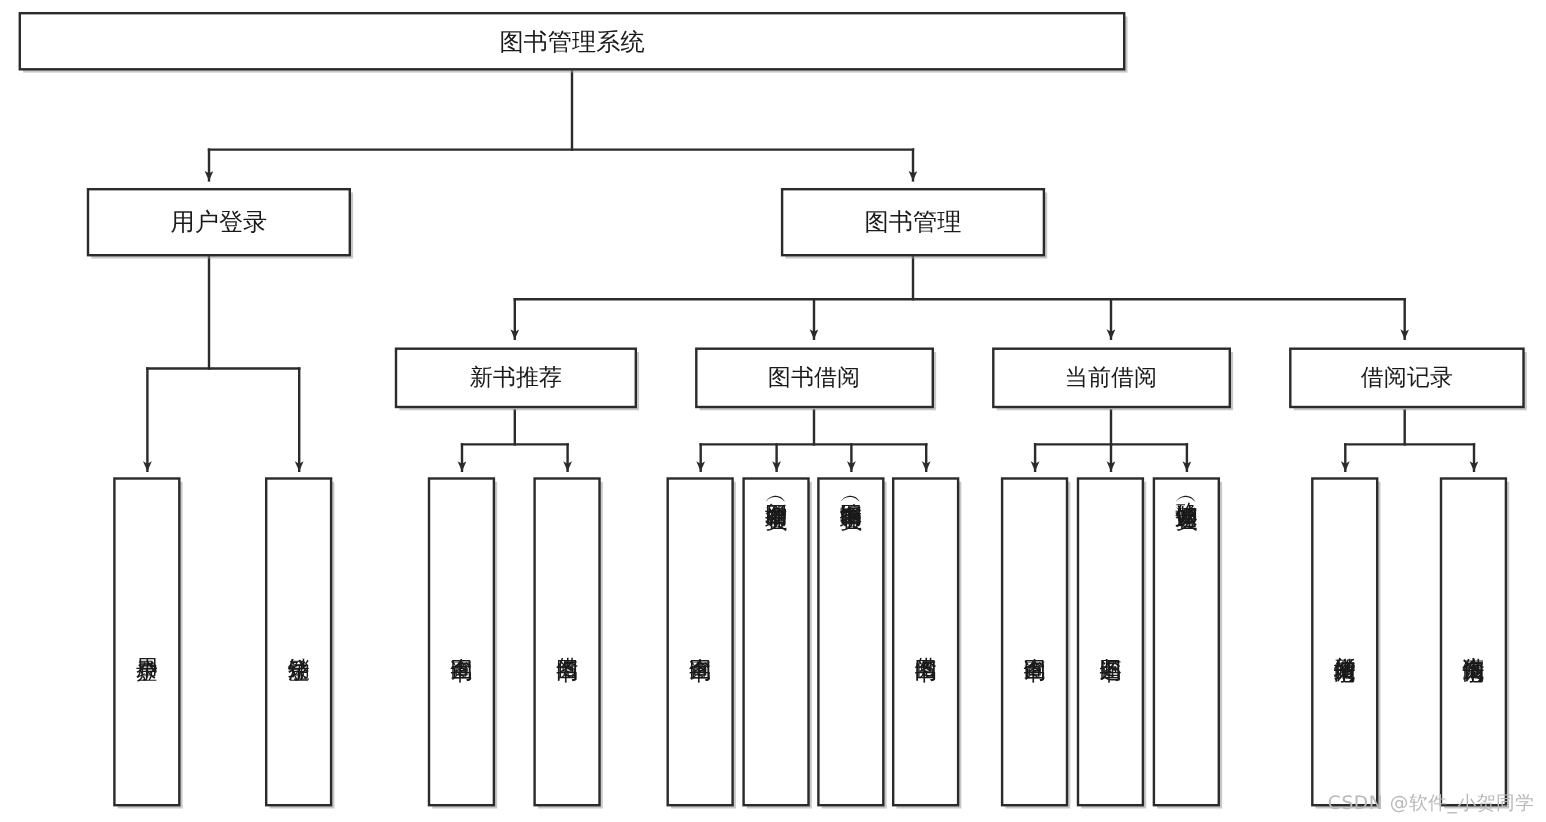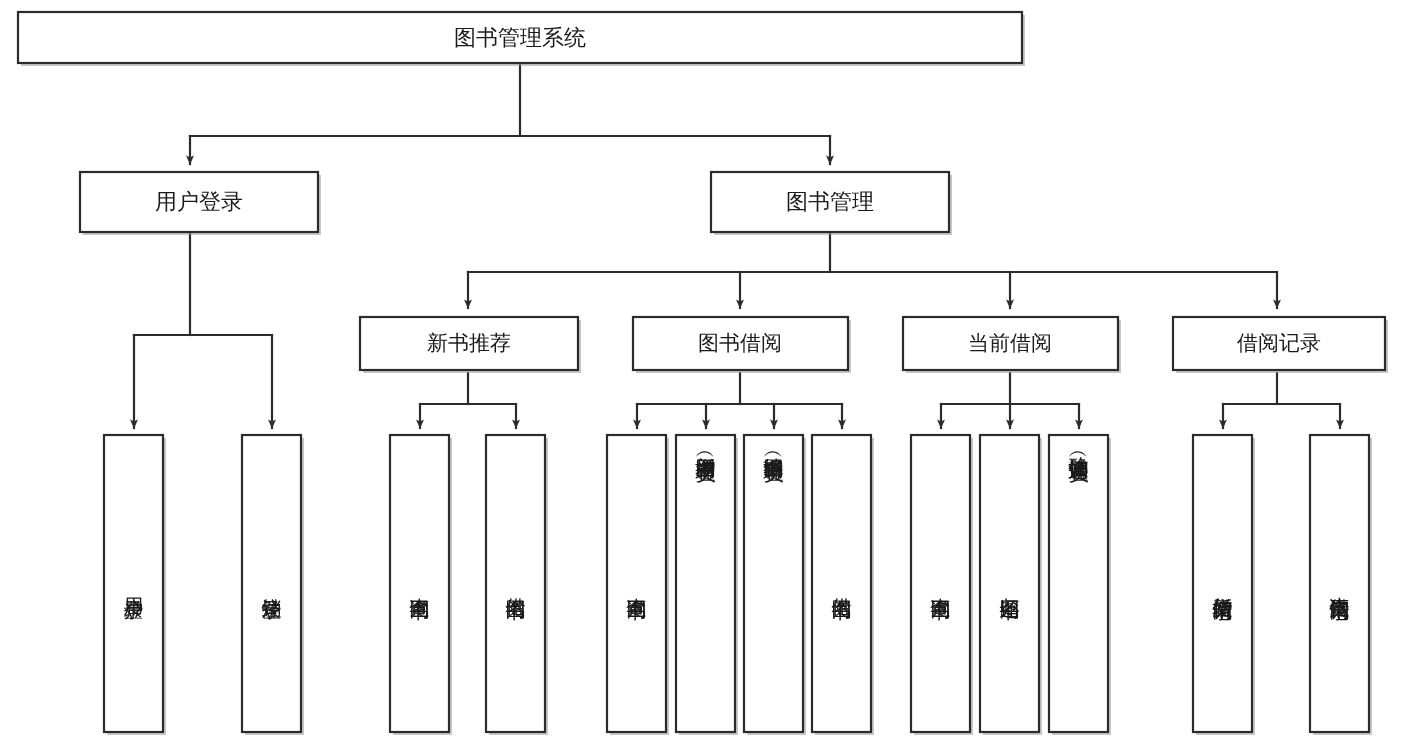--- a/index.html
+++ b/index.html
@@ -223,13 +223,14 @@
   <div class="leaf-label-wrap" style="left:1049px;top:435px;width:59px;height:297px;align-items:flex-start;">
     <span class="leaf-label" style="margin-top:6px;">确认归还（管理员）</span>
   </div>
   <div class="leaf-label-wrap" style="left:1193px;top:435px;width:59px;height:297px;">
     <span class="leaf-label">新增借阅记录</span>
   </div>
   <div class="leaf-label-wrap" style="left:1310px;top:435px;width:59px;height:297px;">
     <span class="leaf-label">查询借阅记录</span>
   </div>
 
+  <div class="watermark">CSDN @软件_小贺同学</div>
 </div>
 
 </body></html>

